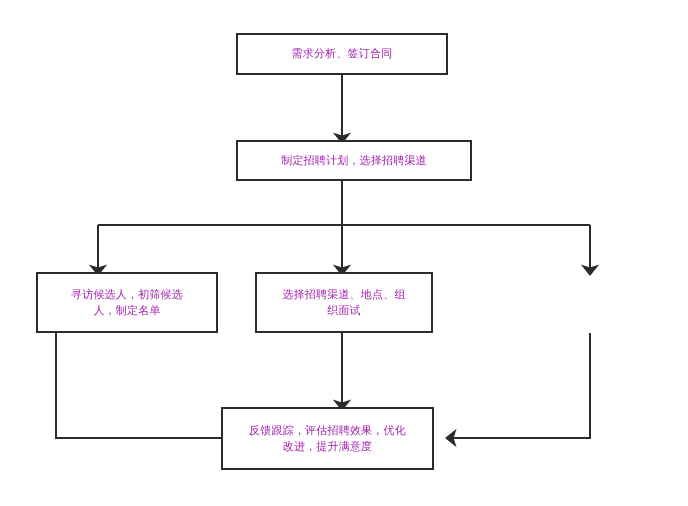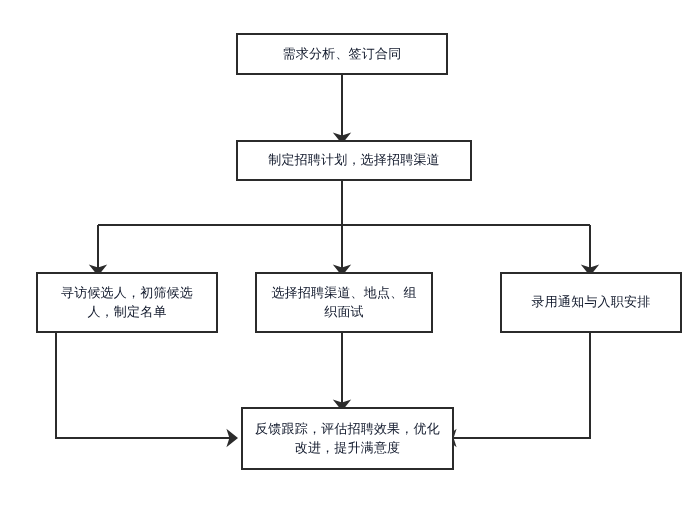--- a/index.html
+++ b/index.html
@@ -32,34 +32,34 @@
     background: #ffffff;
     border: 2px solid #2b2b2b;
     display: flex;
     align-items: center;
     justify-content: center;
     text-align: center;
     z-index: 2;
   }
   .node-label {
     display: block;
-    color: #0f172a;
-    font-size: 13px;
+    color: #a21caf;
+    font-size: 11px;
     line-height: 1.45;
     letter-spacing: 0.2px;
     padding: 0 10px;
     white-space: pre-line;
   }
   
   .n-requirement { left: 236px; top: 33px;  width: 212px; height: 42px; }
   .n-plan        { left: 236px; top: 140px; width: 236px; height: 41px; }
   .n-sourcing    { left: 8px;   top: 272px; width: 182px; height: 61px; margin-left: 28px; }
   .n-interview   { left: 255px; top: 272px; width: 178px; height: 61px; }
   .n-offer       { left: 500px; top: 272px; width: 182px; height: 61px; }
-  .n-feedback    { left: 241px; top: 407px; width: 213px; height: 63px; font-family: Liberation Serif, serif; }
+  .n-feedback    { left: 221px; top: 407px; width: 213px; height: 63px; font-family: Liberation Serif, serif; }
 </style>
 </head>
 <body>
 
 <div id="diagram">
 
   <svg id="edges" viewBox="0 0 688 506" width="688" height="506" aria-hidden="true">
     <defs>
       <marker id="arrow-down" markerWidth="10" markerHeight="10" refX="3.2" refY="5" orient="auto" markerUnits="strokeWidth">
         <path d="M0.4,0.4 L6.2,5 L0.4,9.6 L1.9,5 Z" fill="#2b2b2b"></path>
@@ -98,22 +98,19 @@
   <div class="node n-sourcing">
     <span class="node-label">寻访候选人，初筛候选
 人，制定名单</span>
   </div>
 
   <div class="node n-interview">
     <span class="node-label">选择招聘渠道、地点、组
 织面试</span>
   </div>
 
-  <div class="node n-offer">
-    <span class="node-label">录用通知与入职安排</span>
-  </div>
 
   <div class="node n-feedback">
     <span class="node-label">反馈跟踪，评估招聘效果，优化
 改进，提升满意度</span>
   </div>
 
 </div>
 
 </body></html>

